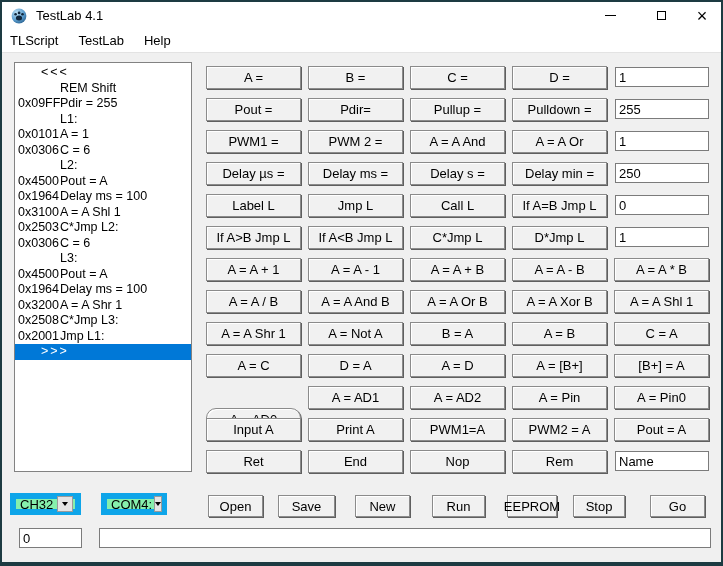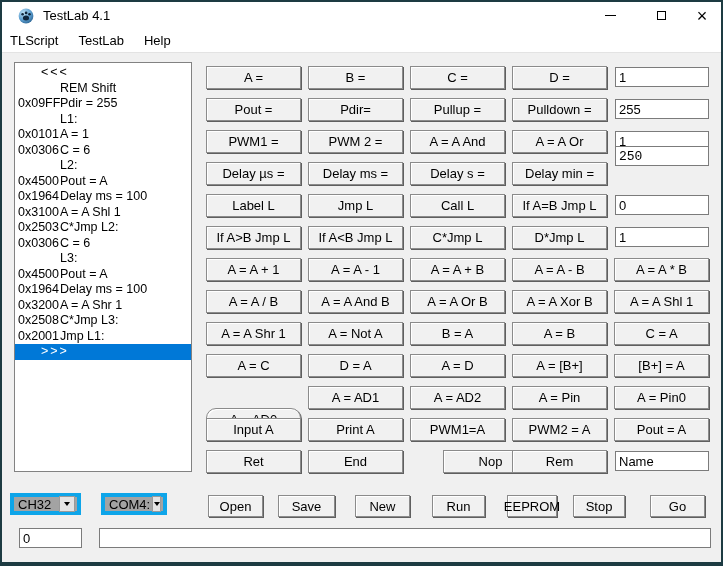--- a/index.html
+++ b/index.html
@@ -3,21 +3,21 @@
 <meta charset="utf-8">
 <style>
   html,body{margin:0;padding:0;background:#d8d8d8;}
   .window{
     position:relative;width:723px;height:566px;background:#f0f0f0;
     font-family:"Liberation Sans",sans-serif;color:#000;
     box-shadow:inset 0 0 0 2px #1d3b42, inset 0 -4px 0 #1d3b42;
     overflow:hidden;user-select:none;
   }
   
-  .titlebar{position:absolute;left:2px;top:2px;right:2px;height:27px;background:#ffffff;display:flex;align-items:center;padding-left:7px;}
+  .titlebar{position:absolute;left:2px;top:2px;right:2px;height:27px;background:#ffffff;display:flex;align-items:center;}
   .appicon{margin-left:9px;width:16px;height:16px;flex:0 0 auto;}
   .apptitle{margin-left:9px;font-size:13px;}
   .wbtn{position:absolute;top:0;height:27px;width:32px;display:flex;align-items:center;justify-content:center;}
   .g-min{width:11px;height:1px;background:#000;}
   .g-max{width:9px;height:9px;border:1px solid #000;box-sizing:border-box;}
   .g-close{font-size:18px;line-height:1;}
   
   .menubar{position:absolute;left:2px;top:29px;right:2px;height:24px;background:#ffffff;border-bottom:1px solid #e3e3e3;display:flex;align-items:center;box-sizing:border-box;}
   .menu-item{padding:3px 10px 4px 10px;font-size:13px;}
   .menu-item:first-child{padding-left:8px;}
@@ -37,21 +37,21 @@
     display:flex;align-items:center;justify-content:center;font-size:13px;cursor:default;
   }
   .gbtn{width:95px;}
   
   .tb{
     position:absolute;height:20px;box-sizing:border-box;background:#ffffff;border:1px solid #7b7b7b;
     font-family:"Liberation Sans",sans-serif;font-size:13px;padding:0 3px;outline:none;color:#000;
   }
   .gtb{width:94px;}
   
-  .combo{position:absolute;top:493px;height:22px;box-sizing:border-box;background:#a3a3a3;border:4px solid #0ea5e9;display:flex;align-items:center;}
+  .combo{position:absolute;top:493px;height:22px;box-sizing:border-box;background:#86efac;border:6px solid #0ea5e9;display:flex;align-items:center;}
   .combo .val{flex:1;padding-left:4px;font-size:13px;}
   .combo .arrowbox{width:16px;height:16px;margin:2px;background:#e4e4e4;border:1px solid #9a9a9a;box-sizing:border-box;display:flex;align-items:center;justify-content:center;}
   .tri{width:0;height:0;border-left:3.5px solid transparent;border-right:3.5px solid transparent;border-top:4px solid #000;}
 </style>
 </head>
 <body>
 
 <div class="window">
 
   <div class="titlebar">
@@ -122,21 +122,21 @@
       <input class="tb gtb" value="255" style="left: 615px; top: 99px;">
       <div class="btn3d gbtn" style="left: 206px; top: 130px;">PWM1 =</div>
       <div class="btn3d gbtn" style="left: 308px; top: 130px;">PWM 2 =</div>
       <div class="btn3d gbtn" style="left: 410px; top: 130px;">A = A And</div>
       <div class="btn3d gbtn" style="left: 512px; top: 130px;">A = A Or</div>
       <input class="tb gtb" value="1" style="left: 615px; top: 131px;">
       <div class="btn3d gbtn" style="left: 206px; top: 162px;">Delay µs =</div>
       <div class="btn3d gbtn" style="left: 308px; top: 162px;">Delay ms =</div>
       <div class="btn3d gbtn" style="left: 410px; top: 162px;">Delay s =</div>
       <div class="btn3d gbtn" style="left: 512px; top: 162px;">Delay min =</div>
-      <input class="tb gtb" value="250" style="left: 615px; top: 146px; font-family: Liberation Mono, monospace;">
+      <input class="tb gtb" value="250" style="left: 615px; top: 163px;">
       <div class="btn3d gbtn" style="left: 206px; top: 194px;">Label L</div>
       <div class="btn3d gbtn" style="left: 308px; top: 194px;">Jmp L</div>
       <div class="btn3d gbtn" style="left: 410px; top: 194px;">Call L</div>
       <div class="btn3d gbtn" style="left: 512px; top: 194px;">If A=B Jmp L</div>
       <input class="tb gtb" value="0" style="left: 615px; top: 195px;">
       <div class="btn3d gbtn" style="left: 206px; top: 226px;">If A&gt;B Jmp L</div>
       <div class="btn3d gbtn" style="left: 308px; top: 226px;">If A&lt;B Jmp L</div>
       <div class="btn3d gbtn" style="left: 410px; top: 226px;">C*Jmp L</div>
       <div class="btn3d gbtn" style="left: 512px; top: 226px;">D*Jmp L</div>
       <input class="tb gtb" value="1" style="left: 615px; top: 227px;">
@@ -165,21 +165,21 @@
       <div class="btn3d gbtn" style="left: 410px; top: 386px;">A = AD2</div>
       <div class="btn3d gbtn" style="left: 512px; top: 386px;">A = Pin</div>
       <div class="btn3d gbtn" style="left: 614px; top: 386px;">A = Pin0</div>
       <div class="btn3d gbtn" style="left: 206px; top: 418px;">Input A</div>
       <div class="btn3d gbtn" style="left: 308px; top: 418px;">Print A</div>
       <div class="btn3d gbtn" style="left: 410px; top: 418px;">PWM1=A</div>
       <div class="btn3d gbtn" style="left: 512px; top: 418px;">PWM2 = A</div>
       <div class="btn3d gbtn" style="left: 614px; top: 418px;">Pout = A</div>
       <div class="btn3d gbtn" style="left: 206px; top: 450px;">Ret</div>
       <div class="btn3d gbtn" style="left: 308px; top: 450px;">End</div>
-      <div class="btn3d gbtn" style="left: 410px; top: 450px; margin-left: 33px;">Nop</div>
+      <div class="btn3d gbtn" style="left: 410px; top: 450px;">Nop</div>
       <div class="btn3d gbtn" style="left: 512px; top: 450px;">Rem</div>
       <input class="tb gtb" value="Name" style="left: 615px; top: 451px;">
     </div>
 
   <div>
     <div class="combo" style="left:10px;width:71px;">
       <span class="val">CH32</span>
       <span class="arrowbox">
           <span class="tri"></span>
         </span>

